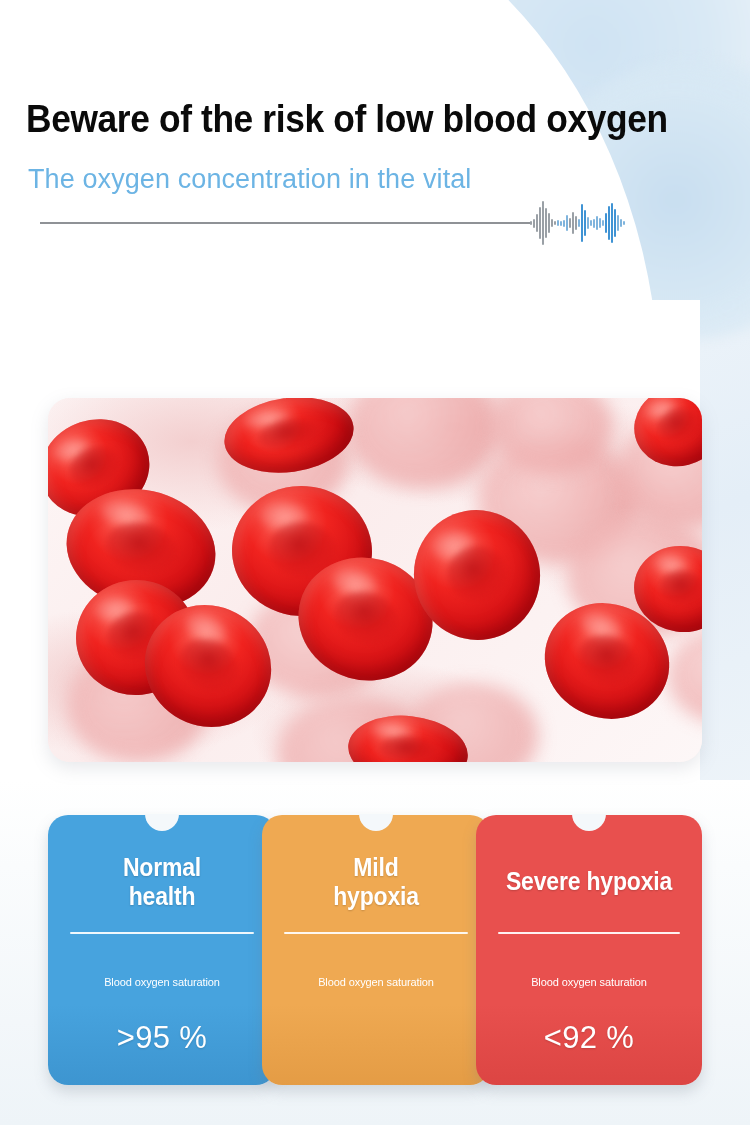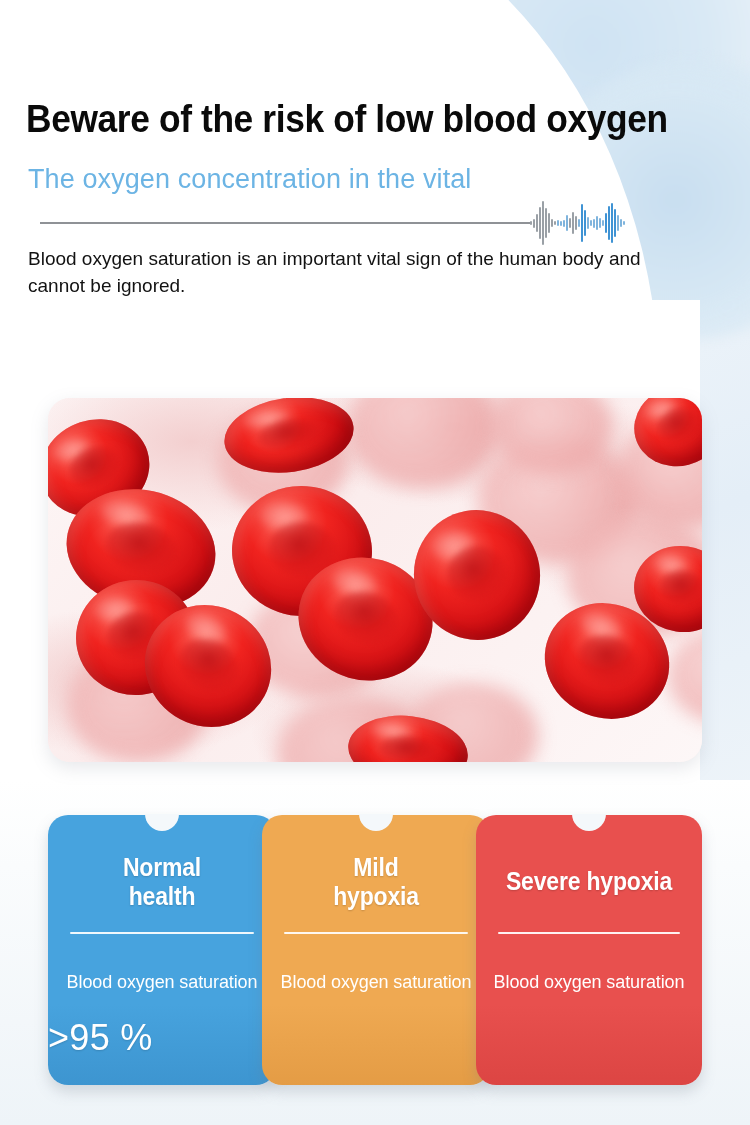--- a/index.html
+++ b/index.html
@@ -251,31 +251,32 @@
     height: 2px;
     background: rgba(255,255,255,0.92);
     border-radius: 2px;
   }
   .card-caption {
     position: absolute;
     left: 0;
     right: 0;
     top: 158px;
     text-align: center;
-    font-size: 18px;
+    font-size: 11px;
     line-height: 19px;
     color: #ffffff;
     letter-spacing: -0.1px;
   }
   .card-value {
     position: absolute;
     left: 0;
     right: 0;
     top: 205px;
-    font-size: 36px;
+    text-align: center;
+    font-size: 31px;
     line-height: 36px;
     color: #ffffff;
     letter-spacing: 0.3px;
     text-shadow: 0 1px 2px rgba(0,0,0,0.15);
   }
 
   
   #card-normal  { left: 48px;  width: 228px; z-index: 1; }
   #card-mild    { left: 262px; width: 228px; z-index: 2; }
   #card-severe  { left: 476px; width: 226px; z-index: 3; }
@@ -326,21 +327,20 @@
           <div class="wave-bar" style="height: 20px; background: rgb(63, 147, 212);"></div>
           <div class="wave-bar" style="height: 34px; background: rgb(63, 147, 212);"></div>
           <div class="wave-bar" style="height: 40px; background: rgb(63, 147, 212);"></div>
           <div class="wave-bar" style="height: 28px; background: rgb(63, 147, 212);"></div>
           <div class="wave-bar" style="height: 16px; background: rgb(127, 180, 221);"></div>
           <div class="wave-bar" style="height: 8px; background: rgb(127, 180, 221);"></div>
           <div class="wave-bar" style="height: 4px; background: rgb(127, 180, 221);"></div>
         </div>
     </div>
 
-    <div style="position:absolute;left:28px;top:245px;width:648px;font-size:19px;line-height:27px;color:#121212;">Blood oxygen saturation is an important vital sign of the human body and cannot be ignored.</div>
 
     <div class="photo-card">
       <div class="photo-bg" id="photo-bg">
           <div class="blur-cell" style="left: 300px; top: -30px; width: 150px; height: 120px;"></div>
           <div class="blur-cell" style="left: 170px; top: 10px; width: 130px; height: 105px;"></div>
           <div class="blur-cell" style="left: 430px; top: 40px; width: 160px; height: 125px;"></div>
           <div class="blur-cell" style="left: 445px; top: -20px; width: 120px; height: 95px;"></div>
           <div class="blur-cell" style="left: 520px; top: 120px; width: 150px; height: 120px;"></div>
           <div class="blur-cell" style="left: 570px; top: 20px; width: 130px; height: 110px;"></div>
           <div class="blur-cell" style="left: 200px; top: 190px; width: 140px; height: 110px;"></div>
@@ -377,17 +377,18 @@
           <div class="card-arrow" style="right: -15px; border-top: 16px solid transparent; border-bottom: 16px solid transparent; border-left: 16px solid rgb(239, 169, 82);"></div>
           <div class="card-title">Mild<br>hypoxia</div>
           <div class="card-rule"></div>
           <div class="card-caption">Blood oxygen saturation</div>
         </div>
         <div class="card" id="card-severe" style="background: linear-gradient(rgb(232, 80, 78) 0%, rgb(232, 80, 78) 70%, rgb(220, 69, 67) 100%);">
           <div class="card-notch"></div>
           <div class="card-title one-line">Severe hypoxia</div>
           <div class="card-rule"></div>
           <div class="card-caption">Blood oxygen saturation</div>
+          <div class="card-value">&lt;92 %</div>
         </div>
       </div>
 
   </div>
 </div>
 
 </body></html>

